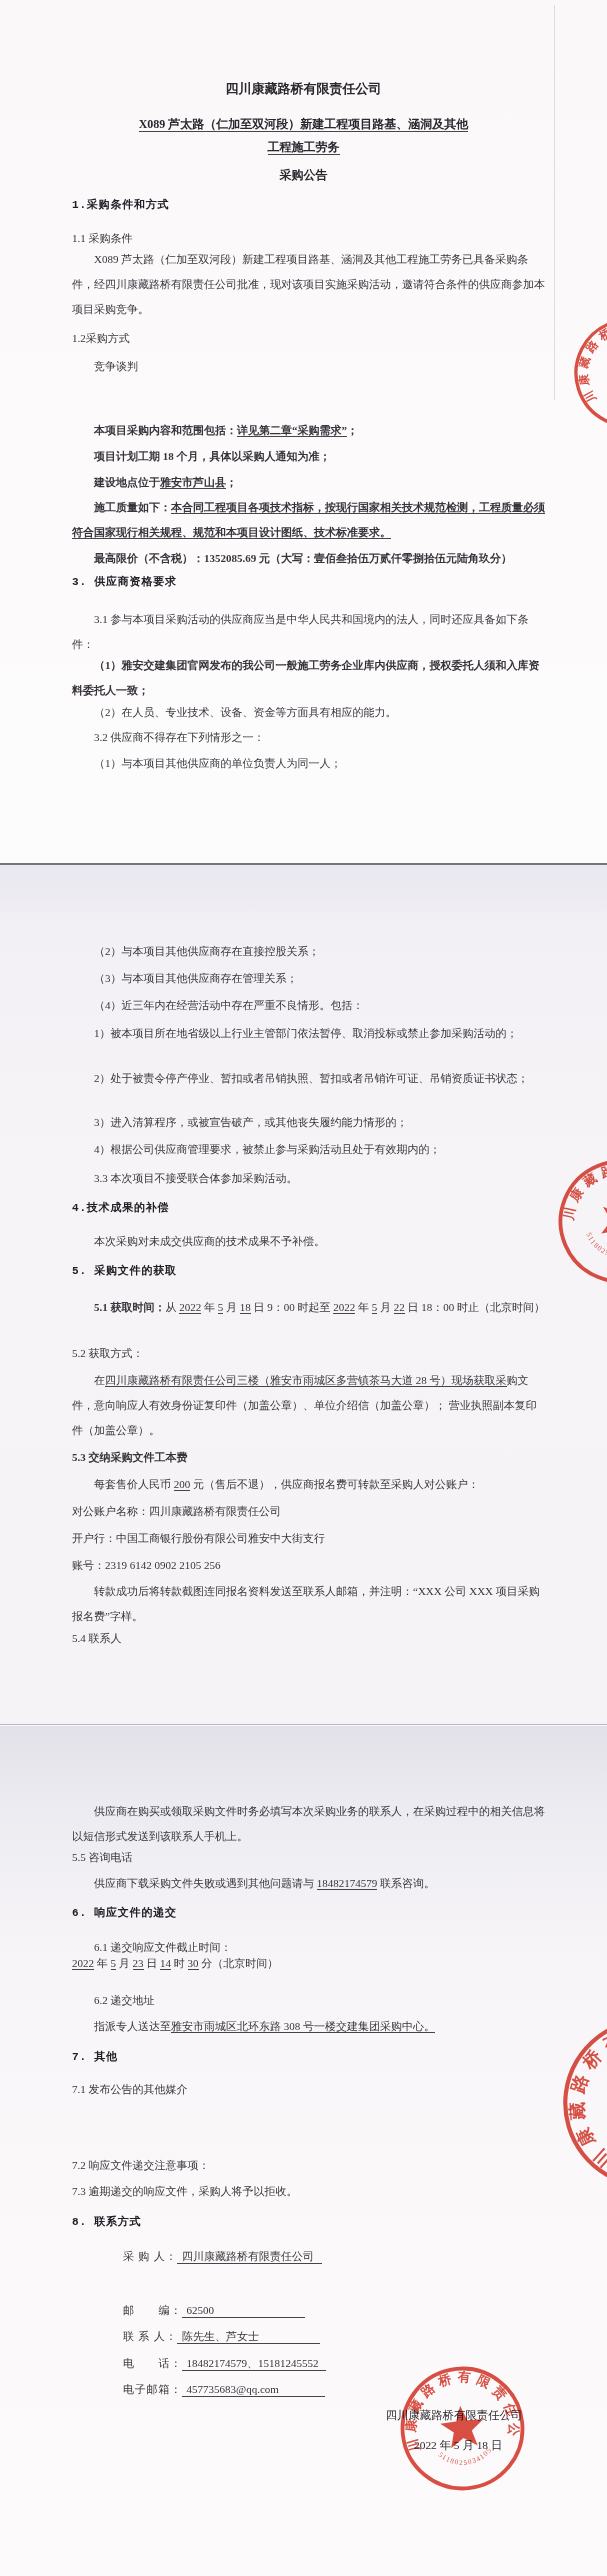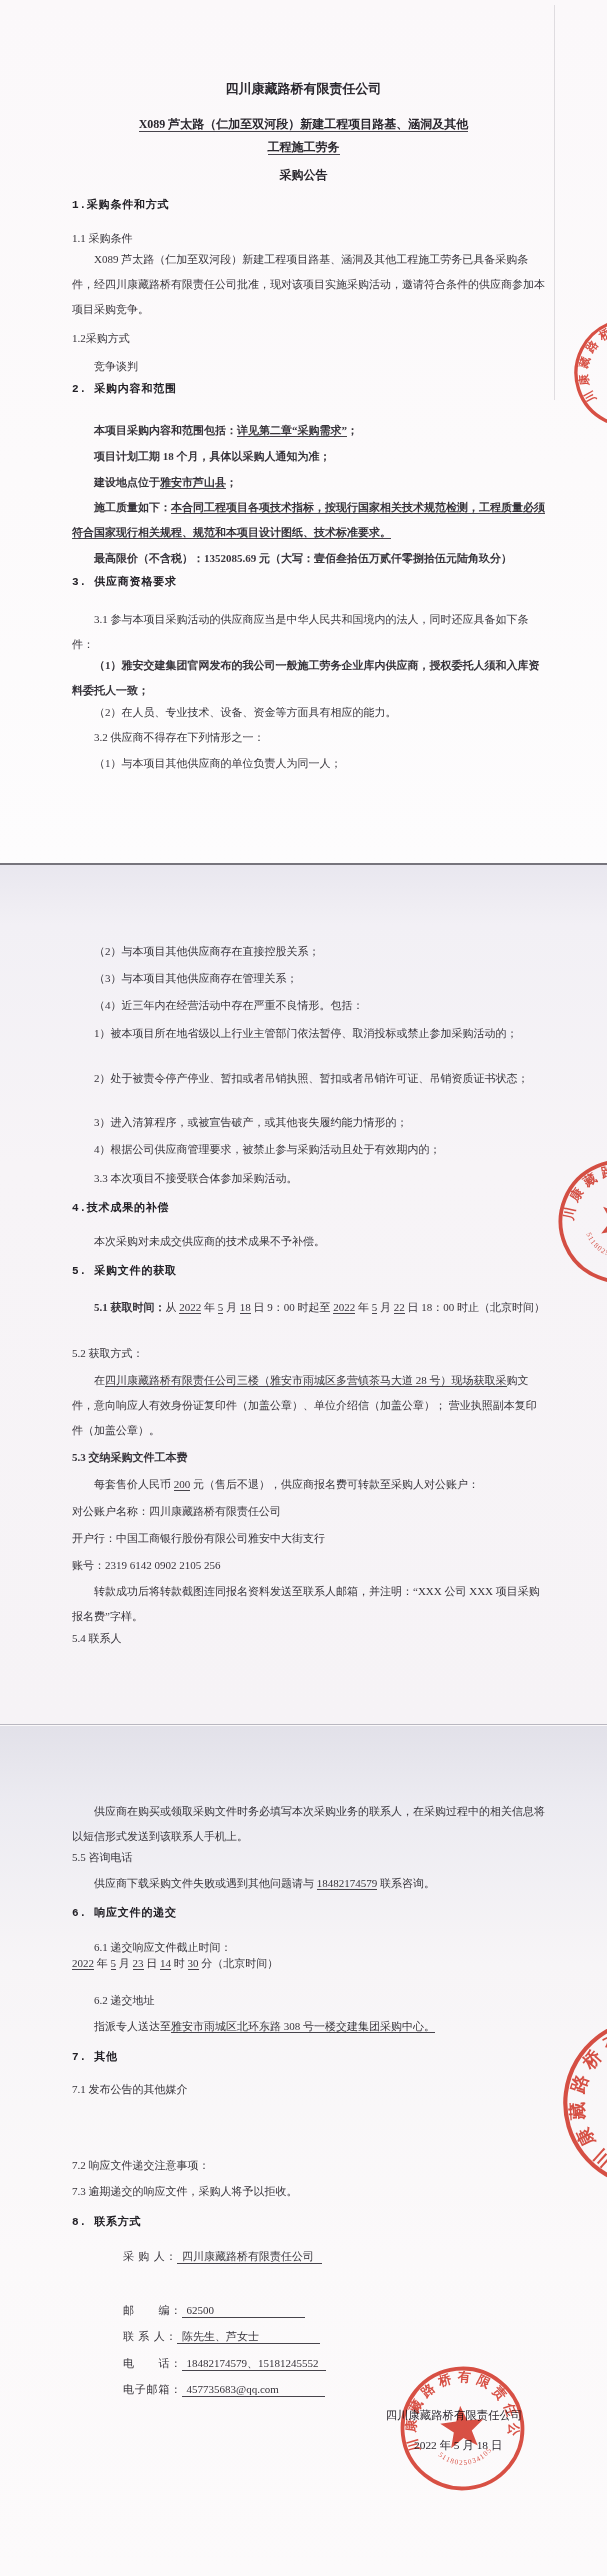--- a/index.html
+++ b/index.html
@@ -41,21 +41,20 @@
     <div class="t wide center subtitle" style="top:114px"><span class="u">X089 芦太路（仁加至双河段）新建工程项目路基、涵洞及其他</span></div>
     <div class="t wide center subtitle" style="top:137px"><span class="u">工程施工劳务</span></div>
     <div class="t wide center doctype" style="top:164px">采购公告</div>
 
     <div class="t h" style="top:194px">1.采购条件和方式</div>
     <div class="t" style="top:226px">1.1 采购条件</div>
     <div class="t ind" style="top:247px">X089 芦太路（仁加至双河段）新建工程项目路基、涵洞及其他工程施工劳务已具备采购条件，经四川康藏路桥有限责任公司批准，现对该项目实施采购活动，邀请符合条件的供应商参加本项目采购竞争。</div>
     <div class="t" style="top:326px">1.2采购方式</div>
     <div class="t ind" style="top:354px">竞争谈判</div>
 
-    <div class="t h" style="top:378px">2. 采购内容和范围</div>
     <div class="t ind b" style="top:418px"><span>本项目采购内容和范围包括：</span><span class="u">详见第二章“采购需求”</span><span>；</span></div>
     <div class="t ind b" style="top:444px">项目计划工期 18 个月，具体以采购人通知为准；</div>
     <div class="t ind b" style="top:470px"><span>建设地点位于</span><span class="u">雅安市芦山县</span><span>；</span></div>
     <div class="t ind" style="top:495px"><span class="b">施工质量如下：</span><span class="u b">本合同工程项目各项技术指标，按现行国家相关技术规范检测，工程质量必须符合国家现行相关规程、规范和本项目设计图纸、技术标准要求。</span></div>
     <div class="t ind b" style="top:546px">最高限价（不含税）：1352085.69 元（大写：壹佰叁拾伍万贰仟零捌拾伍元陆角玖分）</div>
 
     <div class="t h" style="top:571px">3. 供应商资格要求</div>
     <div class="t ind" style="top:607px">3.1 参与本项目采购活动的供应商应当是中华人民共和国境内的法人，同时还应具备如下条件：</div>
     <div class="t ind b" style="top:653px">（1）雅安交建集团官网发布的我公司一般施工劳务企业库内供应商，授权委托人须和入库资料委托人一致；</div>
     <div class="t ind" style="top:700px">（2）在人员、专业技术、设备、资金等方面具有相应的能力。</div>

